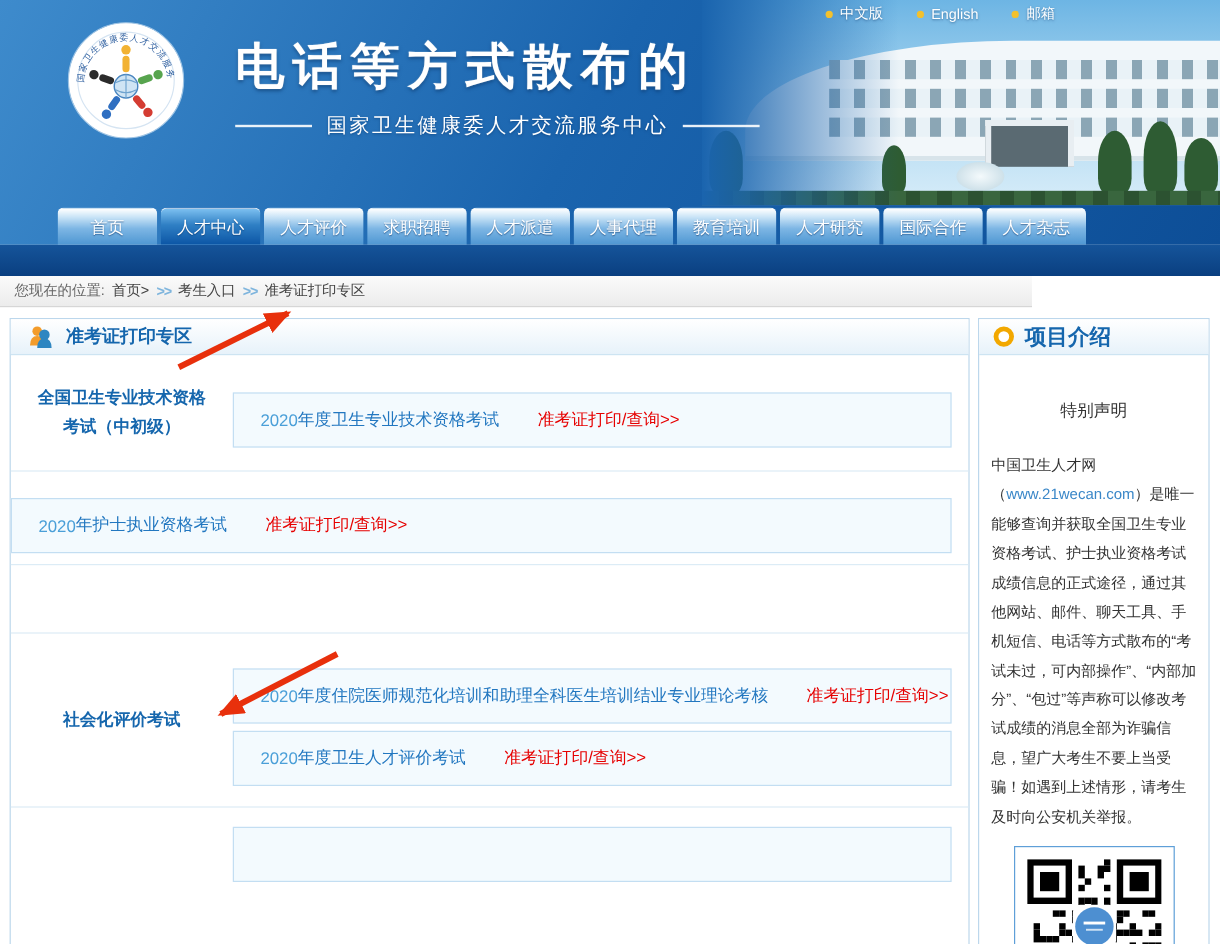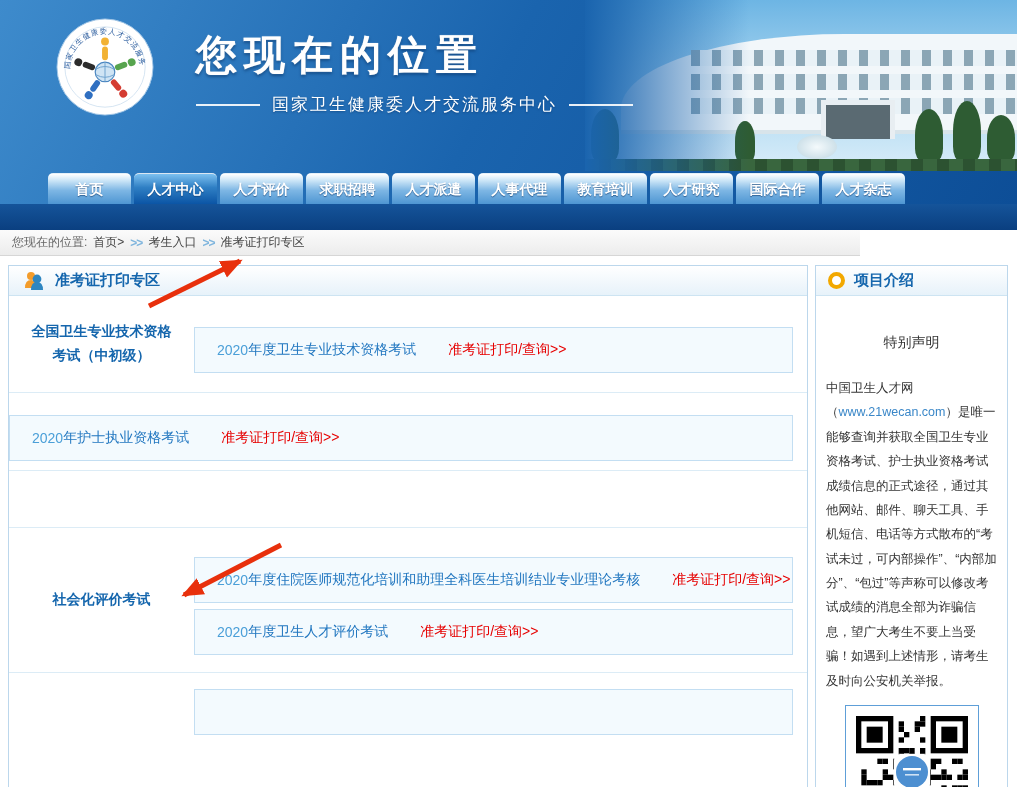--- a/index.html
+++ b/index.html
@@ -34,21 +34,21 @@
 
   .logo{position:absolute;left:56px;top:18px;width:98px;height:98px;z-index:4;}
   .site-title{position:absolute;left:196px;top:28px;font-size:41px;font-weight:bold;color:#fff;
               letter-spacing:7px;text-shadow:0 2px 3px rgba(5,45,95,.55),0 0 1px #bcd8ef;z-index:4;}
   .site-subtitle{position:absolute;left:196px;top:93px;display:flex;align-items:center;gap:12px;z-index:4;
                  color:#fff;font-size:17px;letter-spacing:2px;text-shadow:0 1px 2px rgba(5,45,95,.5);}
   .dash{width:64px;height:2px;background:rgba(255,255,255,.9);}
 
   
   .nav{position:absolute;left:48px;top:173px;display:flex;gap:3px;z-index:5;}
-  .tab{width:83px;height:31px;line-height:31px;text-align:center;color:#fff;font-weight:bold;
+  .tab{width:83px;height:31px;line-height:31px;text-align:center;color:#fff;font-weight:normal;
        font-size:14px;border-radius:5px 5px 0 0;cursor:pointer;border-top:1px solid rgba(255,255,255,.85);
        box-sizing:border-box;text-shadow:0 1px 1px rgba(10,50,100,.6);
        background:linear-gradient(180deg,#ffffff 0%,#cbe5f7 22%,#7db6e4 55%,#4e96d2 100%);}
   .tab.active{background:linear-gradient(180deg,#7cc0f0 0%,#2f7fc4 45%,#0b55a5 100%);}
   .navstrip{position:absolute;left:0;top:204px;width:1017px;height:26px;
             background:linear-gradient(180deg,#15549a,#0a3f80);}
 
   
   .breadcrumb{position:absolute;left:0;top:230px;width:860px;height:26px;box-sizing:border-box;
               background:linear-gradient(#fbfbfb,#ececec);border-bottom:1px solid #d6d6d6;
@@ -74,21 +74,21 @@
   .item-year{color:#4a9fd8;}
   .item-title{color:#2277c0;}
   .item-link{color:#e60000;margin-left:32px;cursor:pointer;}
 
   
   .sidebar{position:absolute;left:815px;top:265px;width:193px;height:560px;box-sizing:border-box;
            border:1px solid #bcd7ec;background:#fff;}
   .sb-header{height:29px;background:linear-gradient(#ffffff,#e7f2fa);border-bottom:1px solid #cde4f2;
              display:flex;align-items:center;padding-left:12px;gap:9px;}
   .ring{width:9px;height:9px;border:4px solid #f2a800;border-radius:50%;background:#fff;box-sizing:content-box;}
-  .sb-title{color:#1566ad;font-weight:bold;font-size:15px;}
+  .sb-title{color:#1566ad;font-weight:bold;font-size:18px;}
   .notice-title{text-align:center;margin-top:38px;font-size:14px;color:#333;}
   .notice-body{margin:24px 10px 0 10px;font-size:12.5px;line-height:1.95;color:#333;}
   .url{color:#3a87c8;}
   .qr-box{margin:12px auto 0 auto;width:132px;height:132px;border:1px solid #5e9fd8;background:#fff;
           display:flex;align-items:center;justify-content:center;}
 
   
   .arrows{position:absolute;left:0;top:0;z-index:50;pointer-events:none;}
 </style>
 </head>
@@ -108,20 +108,34 @@
       <div class="tree t1"></div>
         <div class="tree t2"></div>
         <div class="tree t3"></div>
       <div class="tree t4"></div>
         <div class="tree t5"></div>
       <div class="fount"></div>
       <div class="hedge"></div>
       <div class="fade"></div>
     </div>
 
+    <div class="top-links">
+        <div class="top-link">
+          <span class="dot"></span>
+          <span>中文版</span>
+        </div>
+        <div class="top-link">
+          <span class="dot"></span>
+          <span>English</span>
+        </div>
+        <div class="top-link">
+          <span class="dot"></span>
+          <span>邮箱</span>
+        </div>
+      </div>
 
     <div class="logo">
       <svg viewBox="0 0 100 100" width="98" height="98">
         <circle cx="50" cy="50" r="49" fill="#ffffff" stroke="#9fc4e4" stroke-width="1"></circle>
         <circle cx="50" cy="50" r="41" fill="none" stroke="#d5e4f2" stroke-width="1"></circle>
         <path id="rimtop" d="M 14,52 A 36,36 0 0 1 86,52" fill="none"></path>
         <text font-size="7.5" fill="#2a5c9e" letter-spacing="1">
           <textPath href="#rimtop">国家卫生健康委人才交流服务中心</textPath>
         </text>
         <circle cx="50" cy="55" r="10" fill="#cfe4f4" stroke="#4a86c0" stroke-width="1.2"></circle>
@@ -144,21 +158,21 @@
               <rect x="47" y="31" width="6" height="13" rx="3"></rect>
             </g>
           <g fill="#2b2b2b" transform="rotate(290 50 55)">
               <circle cx="50" cy="26" r="4"></circle>
               <rect x="47" y="31" width="6" height="13" rx="3"></rect>
             </g>
         </g>
       </svg>
     </div>
 
-    <div class="site-title">您现在的位置</div>
+    <div class="site-title">电话等方式散布的</div>
     <div class="site-subtitle">
       <span class="dash"></span>
       <span>国家卫生健康委人才交流服务中心</span>
       <span class="dash"></span>
     </div>
   </div>
 
   <div class="nav">
       <div class="tab">首页</div>
       <div class="tab active">人才中心</div>

